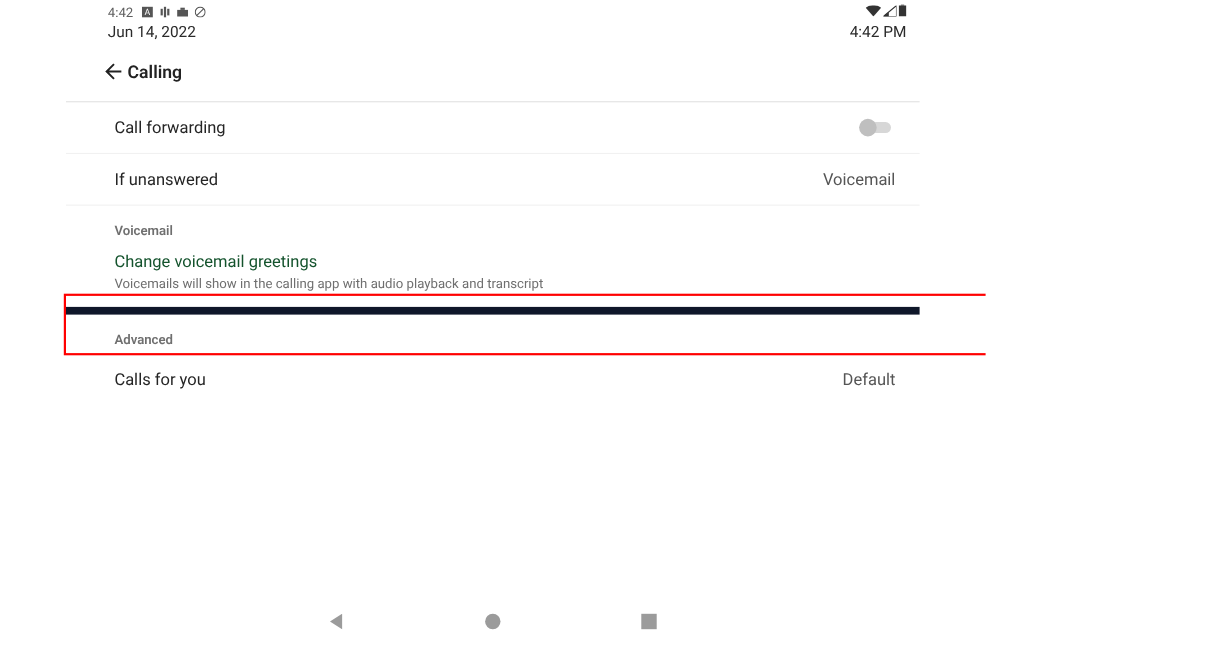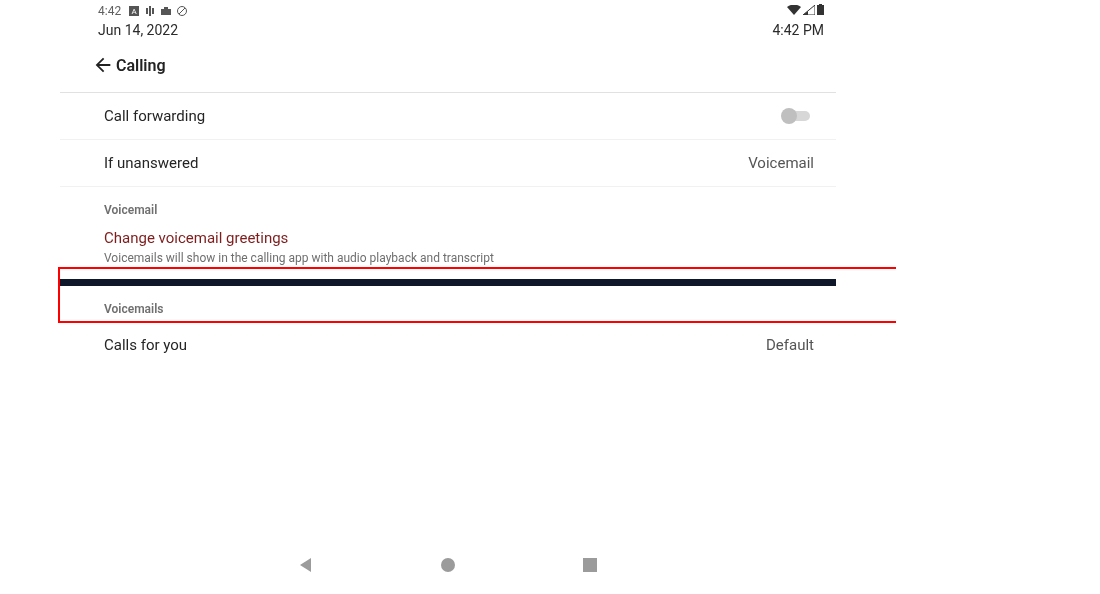--- a/index.html
+++ b/index.html
@@ -70,21 +70,21 @@
   }
   .row.no-border { border-bottom: none; }
   .row .value { color: #555; font-size: 15px; }
   .section-label {
     font-size: 12px;
     font-weight: 600;
     color: #6f6f6f;
     padding: 16px 0 6px 44px;
   }
   .link {
-    color: #7f1d1d;
+    color: #14532d;
     font-size: 15px;
     padding: 6px 0 0 44px;
     cursor: pointer;
   }
   .subtext {
     font-size: 12px;
     color: #6f6f6f;
     padding: 4px 0 14px 44px;
     border-bottom: 7px solid #0f172a;
   }
@@ -199,21 +199,21 @@
     <div class="row">
       <span>If unanswered</span>
       <span class="value">Voicemail</span>
     </div>
 
 
     <div class="section-label">Voicemail</div>
     <div class="link">Change voicemail greetings</div>
     <div class="subtext">Voicemails will show in the calling app with audio playback and transcript</div>
 
-    <div class="section-label">Voicemails</div>
+    <div class="section-label">Advanced</div>
 
     <div class="row no-border">
       <span>Calls for you</span>
       <span class="value">Default</span>
     </div>
 
   </div>
 
   <div class="highlight-box" style="top:267px;left:58px;width:983px;height:56px;"></div>
 

